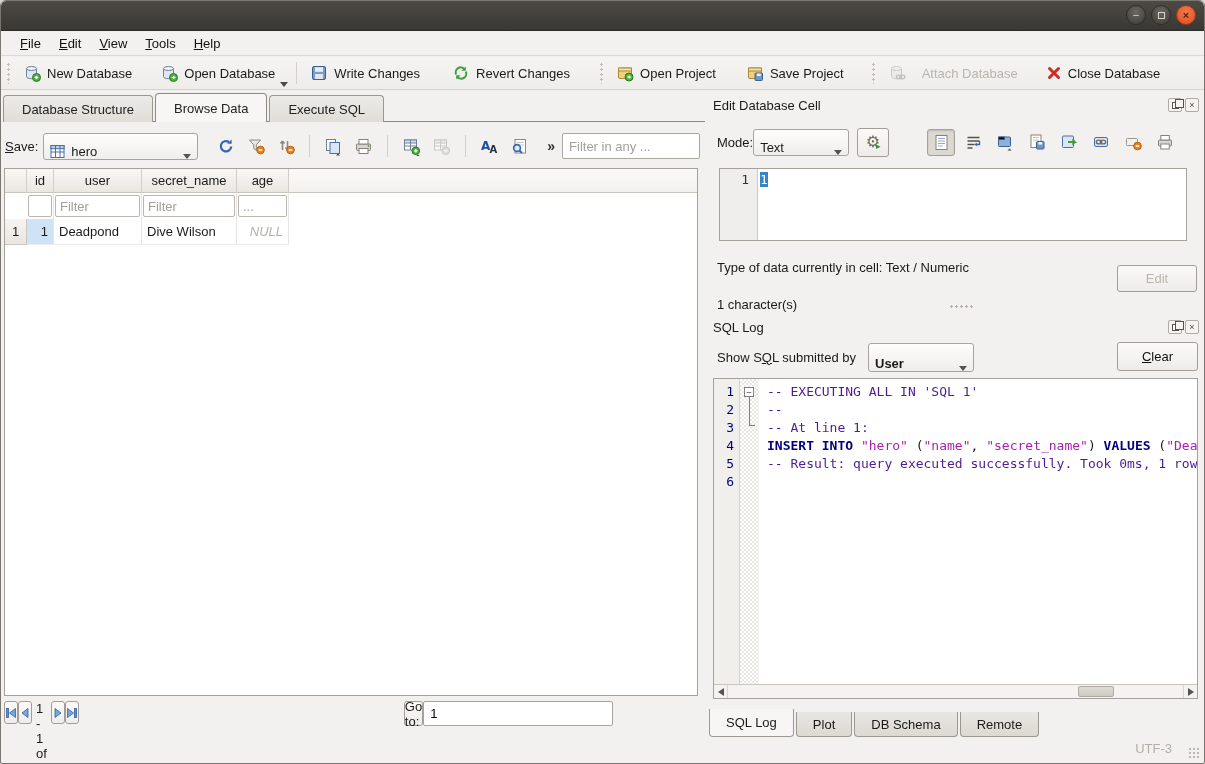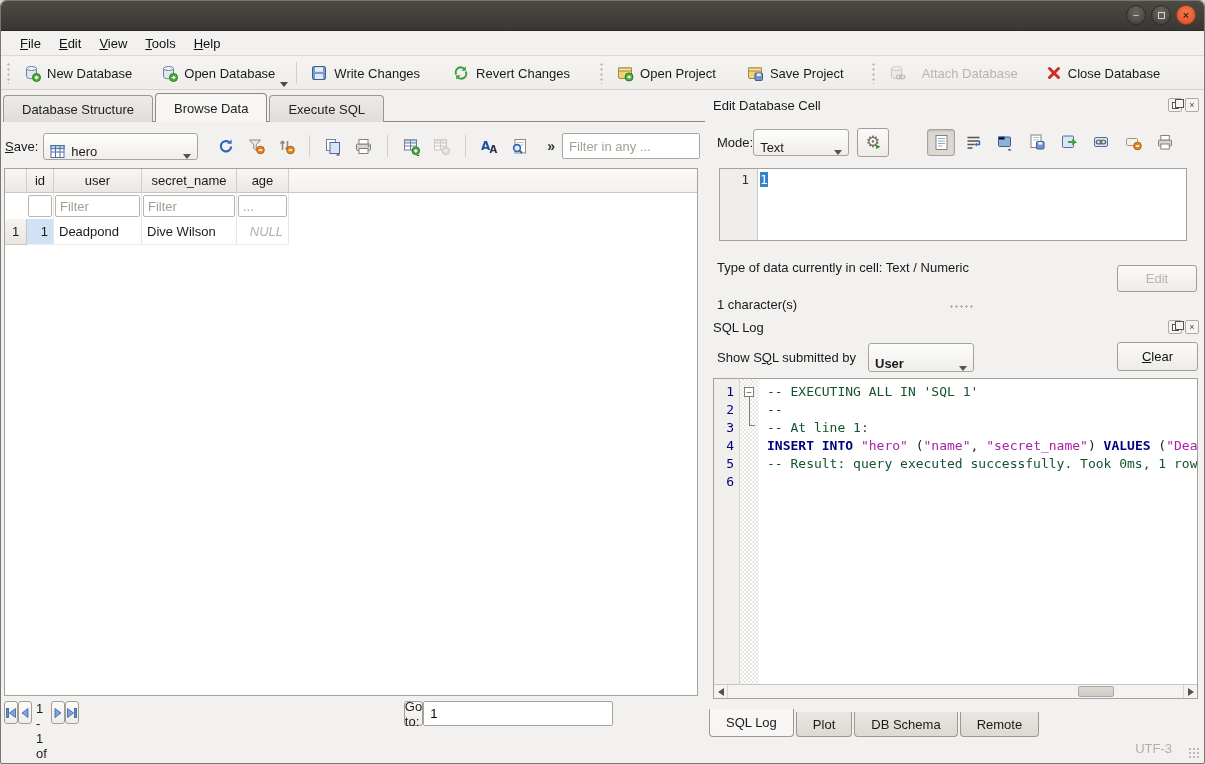--- a/index.html
+++ b/index.html
@@ -136,21 +136,21 @@
     background-image:
       linear-gradient(45deg,#e9e7e3 25%,transparent 25%,transparent 75%,#e9e7e3 75%),
       linear-gradient(45deg,#e9e7e3 25%,transparent 25%,transparent 75%,#e9e7e3 75%);
     background-size:4px 4px; background-position:0 0,2px 2px; background-color:#fff; }
   .fold-box { position:absolute; left:4px; top:8px; width:10px; height:10px; border:1px solid #7f7f7f;
     background:#fff; font:9px "DejaVu Sans Mono",monospace; line-height:8px; text-align:center; color:#555; }
   .fold-line { position:absolute; left:9px; top:18px; width:1px; height:28px; background:#7f7f7f; }
   .fold-foot { position:absolute; left:9px; top:46px; width:6px; height:1px; background:#7f7f7f; }
   .log-text { flex:1; padding:4px 0 0 8px; font:13px "DejaVu Sans Mono",monospace; line-height:18px;
     white-space:pre; overflow:hidden; }
-  .cmt { color:#14532d;margin-top:19px; }
+  .cmt { color:#4c1d95;margin-top:19px; }
   .kw { color:#000080; font-weight:bold; }
   .idq { color:#aa22aa; }
 
   .hscroll { position:absolute; left:0; bottom:0; width:100%; height:14px; background:#f4f3f1;
     border-top:1px solid #c9c6c0; }
   .sarrow { position:absolute; top:0; width:14px; height:13px; display:flex; align-items:center; justify-content:center; }
   .sarrow.left { left:0; border-right:1px solid #d8d5d0; }
   .sarrow.right { right:0; border-left:1px solid #d8d5d0; }
   .tri-l { width:0; height:0; border-top:4px solid transparent; border-bottom:4px solid transparent; border-right:6px solid #55534e; }
   .tri-r { width:0; height:0; border-top:4px solid transparent; border-bottom:4px solid transparent; border-left:6px solid #55534e; }

